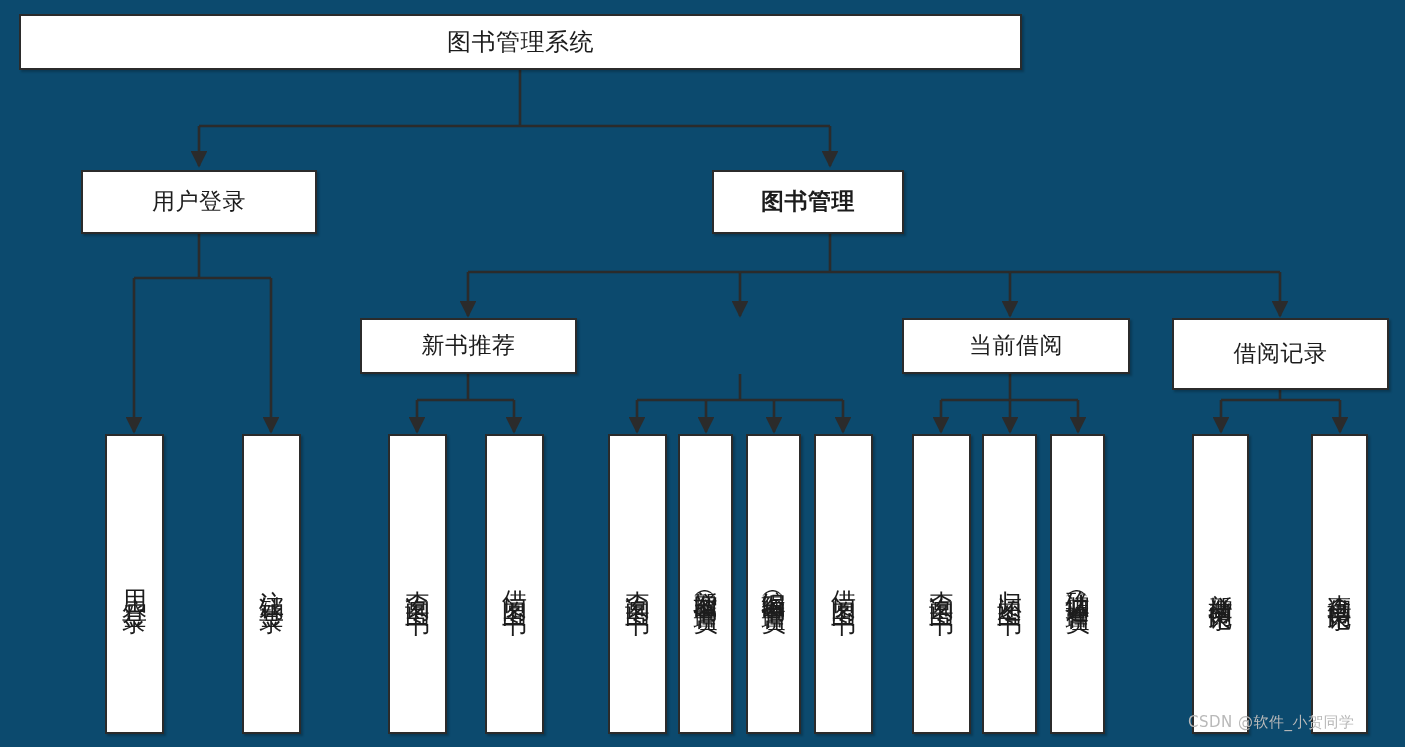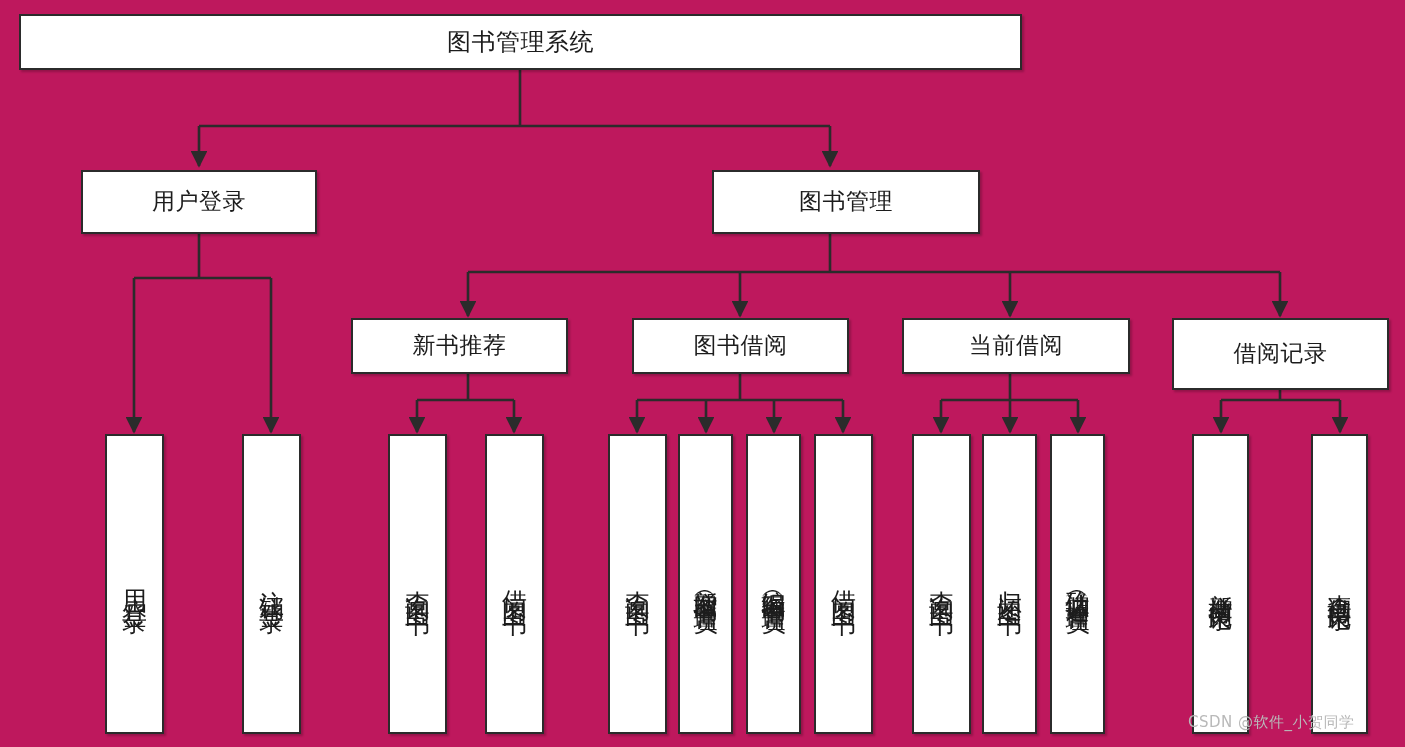--- a/index.html
+++ b/index.html
@@ -7,21 +7,21 @@
     padding: 0;
     background: #ffffff;
   }
   body {
     font-family: "DejaVu Sans", "Liberation Sans", sans-serif;
   }
   #canvas {
     position: relative;
     width: 1405px;
     height: 747px;
-    background: #be185d;
+    background: #0c4a6e;
     overflow: hidden;
   }
   .node {
     position: absolute;
     box-sizing: border-box;
     background: #ffffff;
     border: 2.5px solid #2b2b2b;
     display: flex;
     align-items: center;
     justify-content: center;
@@ -130,29 +130,26 @@
     </g>
   </svg>
 
   <div class="node horiz root" style="left:19px; top:14px; width:1003px; height:56px;">
     <span class="label">图书管理系统</span>
   </div>
 
   <div class="node horiz" style="left:81px; top:170px; width:236px; height:64px;">
     <span class="label">用户登录</span>
   </div>
-  <div class="node horiz" style="left:712px; top:170px; width:268px; height:64px;">
+  <div class="node horiz" style="left:712px; top:170px; width:192px; height:64px;font-weight:bold;">
     <span class="label">图书管理</span>
   </div>
 
-  <div class="node horiz" style="left:351px; top:318px; width:217px; height:56px;">
+  <div class="node horiz" style="left:360px; top:318px; width:217px; height:56px;">
     <span class="label">新书推荐</span>
-  </div>
-  <div class="node horiz" style="left:632px; top:318px; width:217px; height:56px;">
-    <span class="label">图书借阅</span>
   </div>
   <div class="node horiz" style="left:902px; top:318px; width:228px; height:56px;">
     <span class="label">当前借阅</span>
   </div>
   <div class="node horiz" style="left:1172px; top:318px; width:217px; height:72px;">
     <span class="label">借阅记录</span>
   </div>
 
   <div class="node vert" style="left:105px; top:434px; width:59px; height:300px;">
     <span class="label">用户登录</span>

